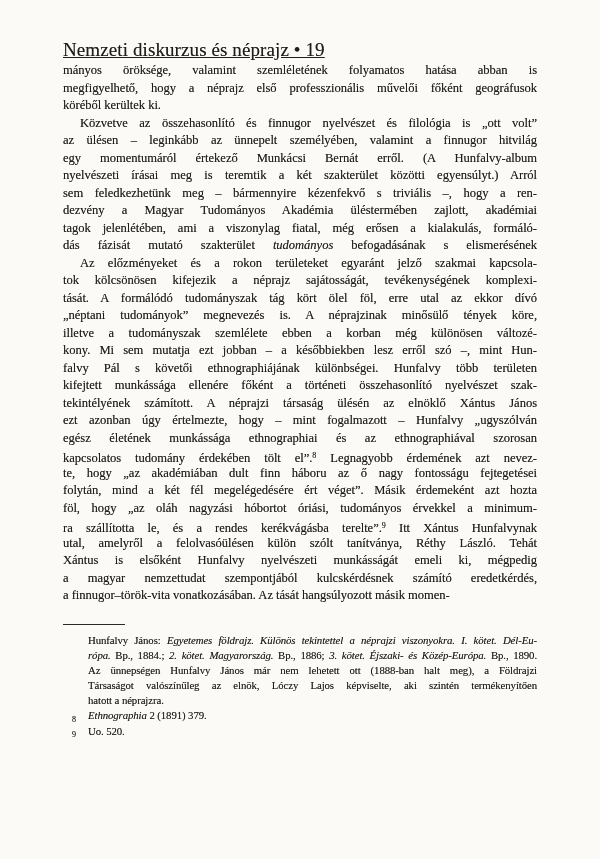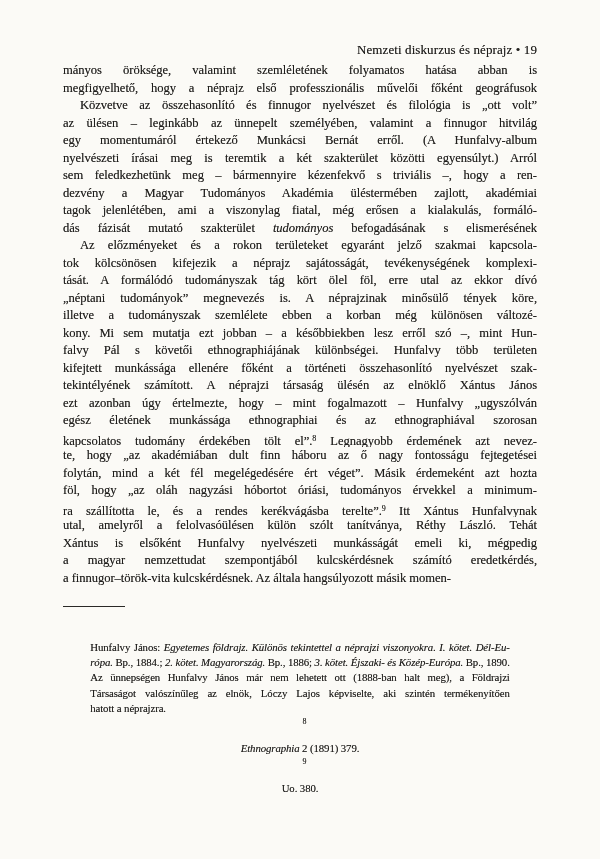--- a/index.html
+++ b/index.html
@@ -12,24 +12,24 @@
     position: relative;
     width: 600px; height: 859px;
     background: #fbfaf6;
     color: #1f1e1c;
     box-sizing: border-box;
     padding: 42px 63px 0 63px;
     overflow: hidden;
     text-shadow: 0 0 0.4px rgba(30,28,25,0.55);
   }
   .running-header {
-    text-align: right;
-    font-size: 13px;
+    font-size: 19px;
     line-height: 16px;
     letter-spacing: 0.1px;
+    text-decoration: underline;
   }
   .body-text {
     margin-top: 4px;
     font-size: 12.6px;
     letter-spacing: -0.05px;
   }
   .tline {
     line-height: 17.5px;
     height: 17.5px;
     overflow: hidden;
@@ -52,21 +52,21 @@
     margin-top: 19px;
     width: 62px;
     height: 0;
     border-top: 1.2px solid #2a2927;
   }
   .footnotes {
     margin-top: 8px;
     font-size: 10.8px;
     letter-spacing: -0.1px;
   }
-  .fn { display: flex; align-items: center; flex-direction: column; }
+  .fn { display: flex; align-items: flex-end; }
   .fn-num {
     flex: 0 0 25px;
     box-sizing: border-box;
     padding-left: 9px;
     padding-top: 1px;
     font-size: 8px;
   }
   .fn-body { flex: 1 1 auto; min-width: 0; }
   .fn-body .tline {
     line-height: 15.2px;
@@ -86,20 +86,21 @@
 </head>
 <body>
 
 <div class="page">
   <div class="running-header">Nemzeti diskurzus és néprajz • 19</div>
 
   <div class="body-text">
       <div>
         <div class="tline"><span>mányos öröksége, valamint szemléletének folyamatos hatása abban is</span></div>
         <div class="tline"><span>megfigyelhető, hogy a néprajz első professzionális művelői főként geográfusok</span></div>
+        <div class="tline tlast"><span>köréből kerültek ki.</span></div>
       </div>
       <div>
         <div class="tline indent"><span>Közvetve az összehasonlító és finnugor nyelvészet és filológia is „ott volt”</span></div>
         <div class="tline"><span>az ülésen – leginkább az ünnepelt személyében, valamint a finnugor hitvilág</span></div>
         <div class="tline"><span>egy momentumáról értekező Munkácsi Bernát erről. (A Hunfalvy-album</span></div>
         <div class="tline"><span>nyelvészeti írásai meg is teremtik a két szakterület közötti egyensúlyt.) Arról</span></div>
         <div class="tline"><span>sem feledkezhetünk meg – bármennyire kézenfekvő s triviális –, hogy a ren-</span></div>
         <div class="tline"><span>dezvény a Magyar Tudományos Akadémia üléstermében zajlott, akadémiai</span></div>
         <div class="tline"><span>tagok jelenlétében, ami a viszonylag fiatal, még erősen a kialakulás, formáló-</span></div>
         <div class="tline"><span>dás fázisát mutató szakterület </span><span class="it">tudományos</span><span> befogadásának s elismerésének</span></div>
@@ -117,21 +118,21 @@
         <div class="tline"><span>ezt azonban úgy értelmezte, hogy – mint fogalmazott – Hunfalvy „ugyszólván</span></div>
         <div class="tline"><span>egész életének munkássága ethnographiai és az ethnographiával szorosan</span></div>
         <div class="tline"><span>kapcsolatos tudomány érdekében tölt el”.</span><span class="sup">8</span><span> Legnagyobb érdemének azt nevez-</span></div>
         <div class="tline"><span>te, hogy „az akadémiában dult finn háboru az ő nagy fontosságu fejtegetései</span></div>
         <div class="tline"><span>folytán, mind a két fél megelégedésére ért véget”. Másik érdemeként azt hozta</span></div>
         <div class="tline"><span>föl, hogy „az oláh nagyzási hóbortot óriási, tudományos érvekkel a minimum-</span></div>
         <div class="tline"><span>ra szállította le, és a rendes kerékvágásba terelte”.</span><span class="sup">9</span><span> Itt Xántus Hunfalvynak</span></div>
         <div class="tline"><span>utal, amelyről a felolvasóülésen külön szólt tanítványa, Réthy László. Tehát</span></div>
         <div class="tline"><span>Xántus is elsőként Hunfalvy nyelvészeti munkásságát emeli ki, mégpedig</span></div>
         <div class="tline"><span>a magyar nemzettudat szempontjából kulcskérdésnek számító eredetkérdés,</span></div>
-        <div class="tline tlast"><span>a finnugor–török-vita kulcskérdésnek. Az általa hangsúlyozott másik momen-</span></div>
+        <div class="tline tlast"><span>a finnugor–török-vita vonatkozásában. Az tását hangsúlyozott másik momen-</span></div>
       </div>
     </div>
 
   <div class="fn-sep"></div>
 
   <div class="footnotes">
       <div class="fn">
         <span class="fn-num"></span>
         <div class="fn-body">
           <div class="tline fjust"><span>Hunfalvy János: </span><span class="it">Egyetemes földrajz. Különös tekintettel a néprajzi viszonyokra. I. kötet. Dél-Eu-</span></div>
@@ -143,17 +144,17 @@
       </div>
       <div class="fn">
         <span class="fn-num">8</span>
         <div class="fn-body">
           <div class="tline tlast"><span class="it">Ethnographia</span><span> 2 (1891) 379.</span></div>
         </div>
       </div>
       <div class="fn">
         <span class="fn-num">9</span>
         <div class="fn-body">
-          <div class="tline tlast"><span>Uo. 380.</span></div>
+          <div class="tline tlast"><span>Uo. 520.</span></div>
         </div>
       </div>
     </div>
 </div>
 
 </body></html>

